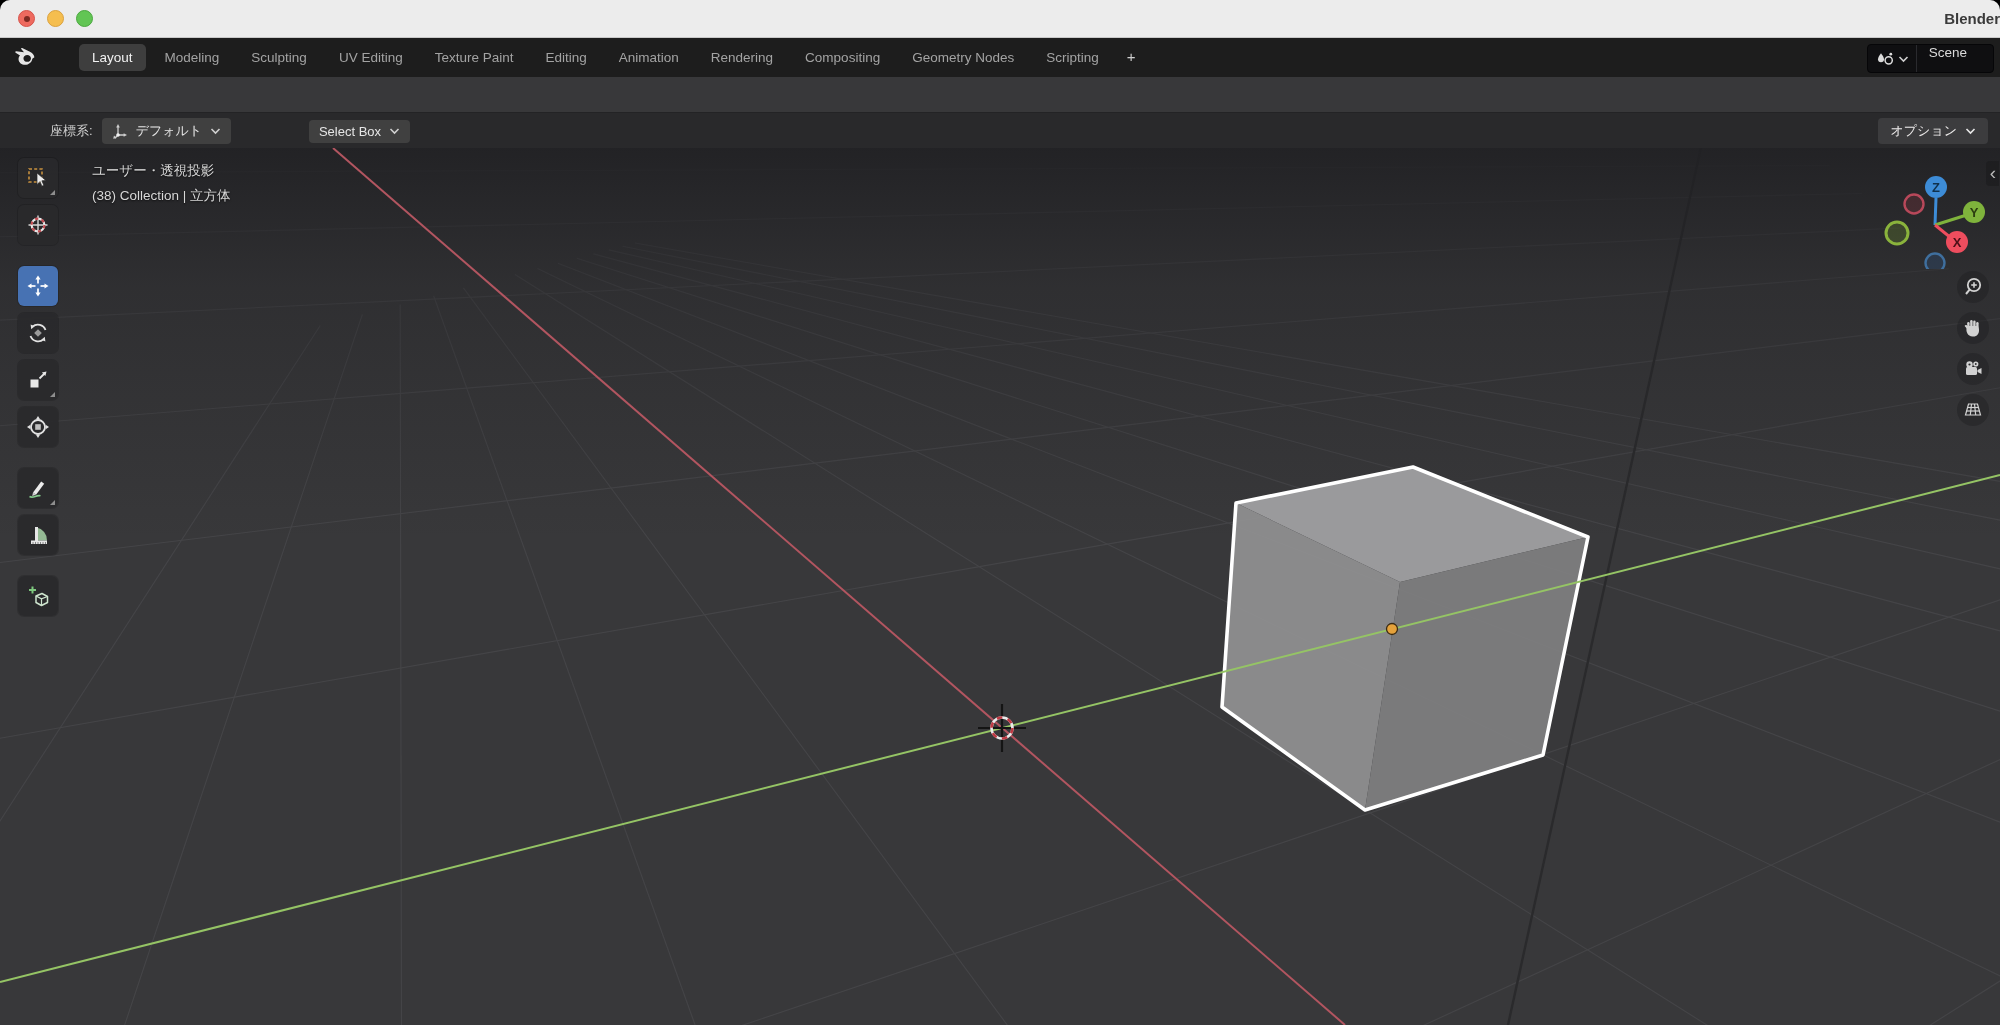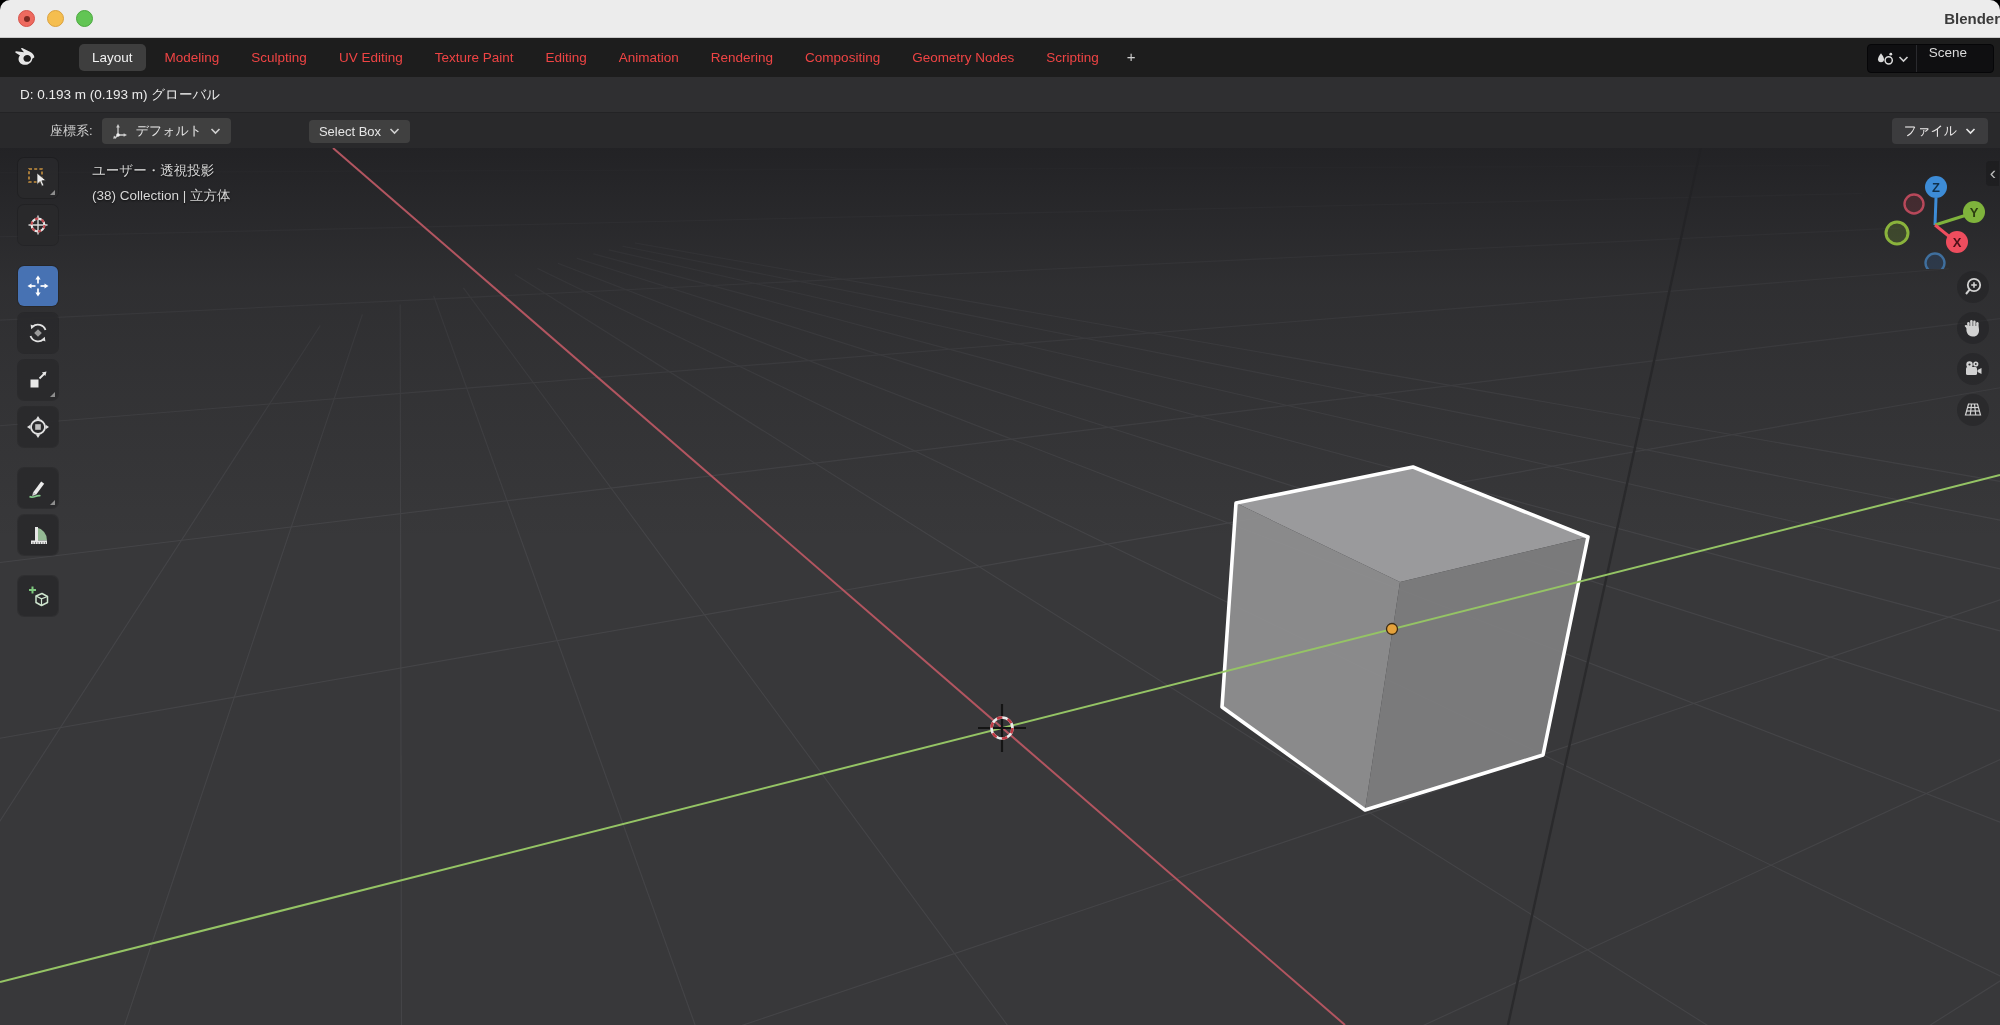--- a/index.html
+++ b/index.html
@@ -17,21 +17,21 @@
   .tl.yellow{background:#f5be4f;border:1px solid #d9a13f;}
   .tl.green{background:#62c554;border:1px solid #4aa73e;}
 
   
   .menubar{position:absolute;left:0;top:38px;width:100%;height:39px;background:#1d1d1d;
     display:flex;align-items:center;color:#d6d6d6;font-size:13.5px;}
   .blender-logo{margin-left:12px;flex:0 0 auto;}
   .menus{display:flex;margin-left:14px;}
   .menu-item{padding:5px 12px;border-radius:4px;cursor:default;white-space:nowrap;}
   .tabs{display:flex;margin-left:42px;}
-  .tab{padding:6px 13px;border-radius:5px;color:#ef4444;white-space:nowrap;margin-right:6px;}
+  .tab{padding:6px 13px;border-radius:5px;color:#a3a3a3;white-space:nowrap;margin-right:6px;}
   .tab.active{background:#3e3e3e;color:#f2f2f2;}
   .tab-add{color:#cfcfcf;font-size:15px;padding:4px 9px;}
   .scene-widget{position:absolute;right:6px;top:6px;height:27px;background:#0f0f11;border-radius:4px;
     display:flex;border:1px solid #060608;}
   .scene-widget .seg1{display:flex;align-items:center;padding:0 7px;gap:3px;}
   .scene-widget .sep{width:1px;height:27px;background:#2a2a2e;}
   .scene-widget .seg2{padding:0 26px 0 12px;color:#dadada;font-size:13.5px;}
 
   .chev{display:inline-block;width:11px;height:8px;}
   .chev svg{display:block;}
@@ -121,23 +121,20 @@
           <svg width="11" height="8" viewBox="0 0 11 8">
               <polyline points="1.5,2 5.5,6 9.5,2" fill="none" stroke="#cfcfcf" stroke-width="1.6"></polyline>
             </svg>
         </span>
       </span>
       <span class="sep"></span>
       <span class="seg2">Scene</span>
     </div>
   </div>
 
-  <div class="statusbar">
-    <span>D: 0.193 m (0.193 m) グローバル</span>
-  </div>
 
   <div class="toolsettings">
     <span class="ts-label">座標系:</span>
     <span class="dropdown">
       <svg width="16" height="16" viewBox="0 0 16 16">
         <g stroke="#cfcfcf" stroke-width="1.3" fill="none">
           <line x1="6" y1="12" x2="6" y2="3.5"></line>
             <polygon points="6,1 4.2,4.4 7.8,4.4" fill="#cfcfcf" stroke="none"></polygon>
           <line x1="6" y1="12" x2="12.5" y2="12"></line>
             <polygon points="15,12 11.6,10.2 11.6,13.8" fill="#cfcfcf" stroke="none"></polygon>
@@ -156,21 +153,21 @@
     <span class="drag-label">ドラッ...</span>
     <span class="dropdown">
       <span>Select Box</span>
       <span class="chev">
         <svg width="11" height="8" viewBox="0 0 11 8">
             <polyline points="1.5,2 5.5,6 9.5,2" fill="none" stroke="#cfcfcf" stroke-width="1.6"></polyline>
           </svg>
       </span>
     </span>
     <span class="options-btn">
-      <span>ファイル</span>
+      <span>オプション</span>
       <span class="chev">
         <svg width="11" height="8" viewBox="0 0 11 8">
             <polyline points="1.5,2 5.5,6 9.5,2" fill="none" stroke="#e8e8e8" stroke-width="1.6"></polyline>
           </svg>
       </span>
     </span>
   </div>
 
   <div class="viewport">
     <svg id="scene" viewBox="0 148 2000 877" preserveAspectRatio="none">

